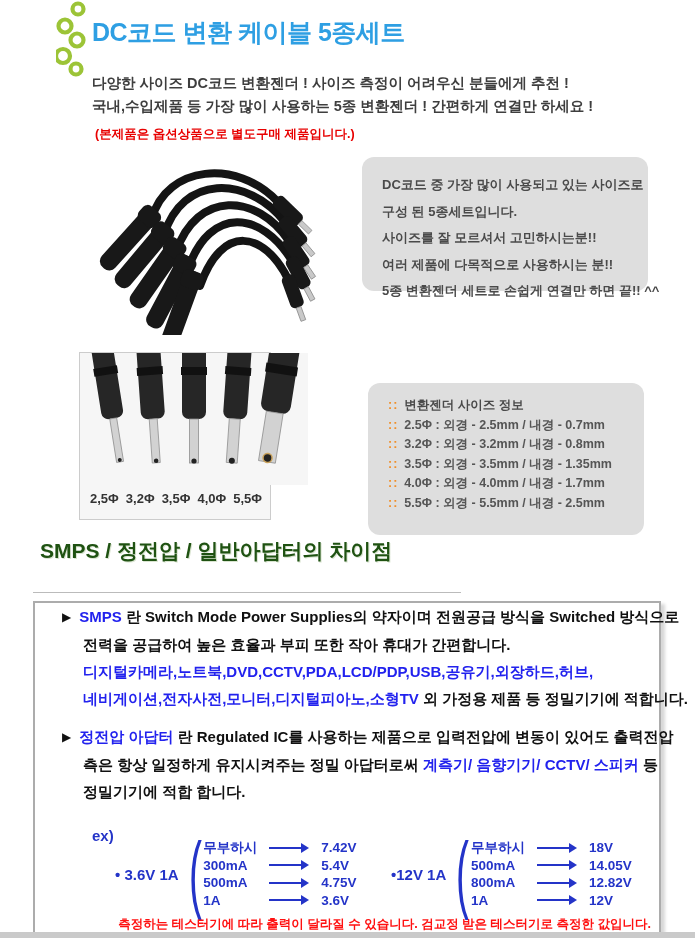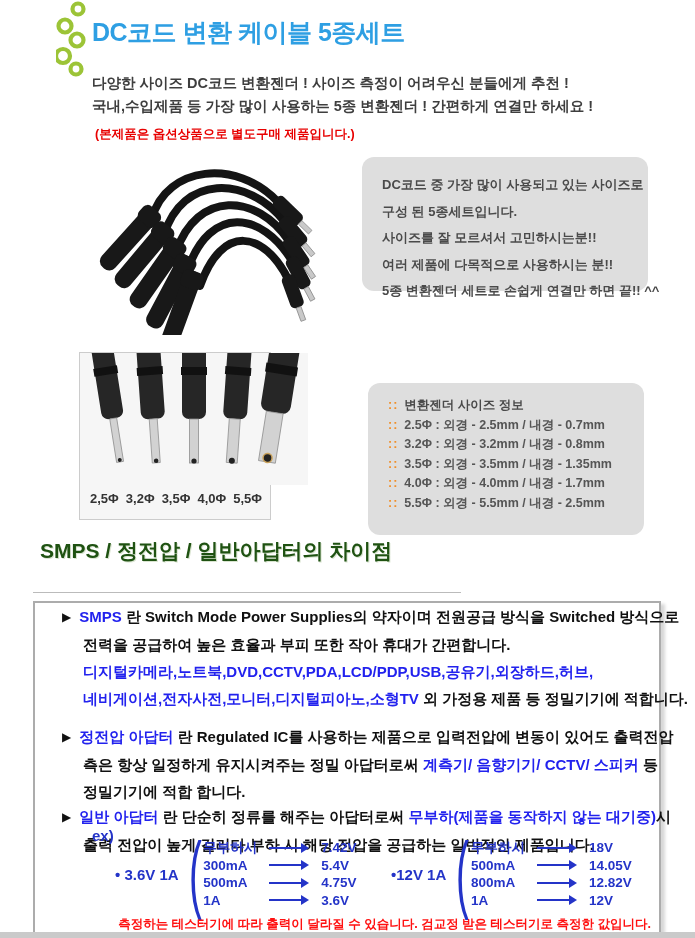--- a/index.html
+++ b/index.html
@@ -238,24 +238,20 @@
         <div class="para-line"><span class="para-marker">▶</span><span class="seg-blue">SMPS</span><span class="seg-black"> 란 Switch Mode Power Supplies의 약자이며 전원공급 방식을 Switched 방식으로</span></div>
         <div class="para-line cont"><span class="seg-black">전력을 공급하여 높은 효율과 부피 또한 작아 휴대가 간편합니다.</span></div>
         <div class="para-line cont"><span class="seg-blue">디지털카메라,노트북,DVD,CCTV,PDA,LCD/PDP,USB,공유기,외장하드,허브,</span></div>
         <div class="para-line cont"><span class="seg-blue">네비게이션,전자사전,모니터,디지털피아노,소형TV</span><span class="seg-black"> 외 가정용 제품 등 정밀기기에 적합니다.</span></div>
       </div>
     <div class="para para-1">
         <div class="para-line"><span class="para-marker">▶</span><span class="seg-blue">정전압 아답터</span><span class="seg-black"> 란 Regulated IC를 사용하는 제품으로 입력전압에 변동이 있어도 출력전압</span></div>
         <div class="para-line cont"><span class="seg-black">측은 항상 일정하게 유지시켜주는 정밀 아답터로써 </span><span class="seg-blue">계측기/ 음향기기/ CCTV/ 스피커</span><span class="seg-black"> 등</span></div>
         <div class="para-line cont"><span class="seg-black">정밀기기에 적합 합니다.</span></div>
       </div>
-    <div class="para para-2">
-        <div class="para-line"><span class="para-marker">▶</span><span class="seg-blue">일반 아답터</span><span class="seg-black"> 란 단순히 정류를 해주는 아답터로써 </span><span class="seg-blue">무부하(제품을 동작하지 않는 대기중)</span><span class="seg-black">시</span></div>
-        <div class="para-line cont"><span class="seg-black">출력 전압이 높게 걸리다 부하 시 해당 전압을 공급하는 일반적인 제품입니다.</span></div>
-      </div>
 
     <div class="diagram-ex">ex)</div>
     <div class="diag-group diag-group-0">
         <span class="diag-source">• 3.6V 1A</span>
         <span class="diag-brace">(</span>
         <div class="diag-rows">
           <div class="diag-row">
             <span class="diag-load">무부하시</span>
             <span class="diag-arrow"></span>
             <span class="diag-value">7.42V</span>

